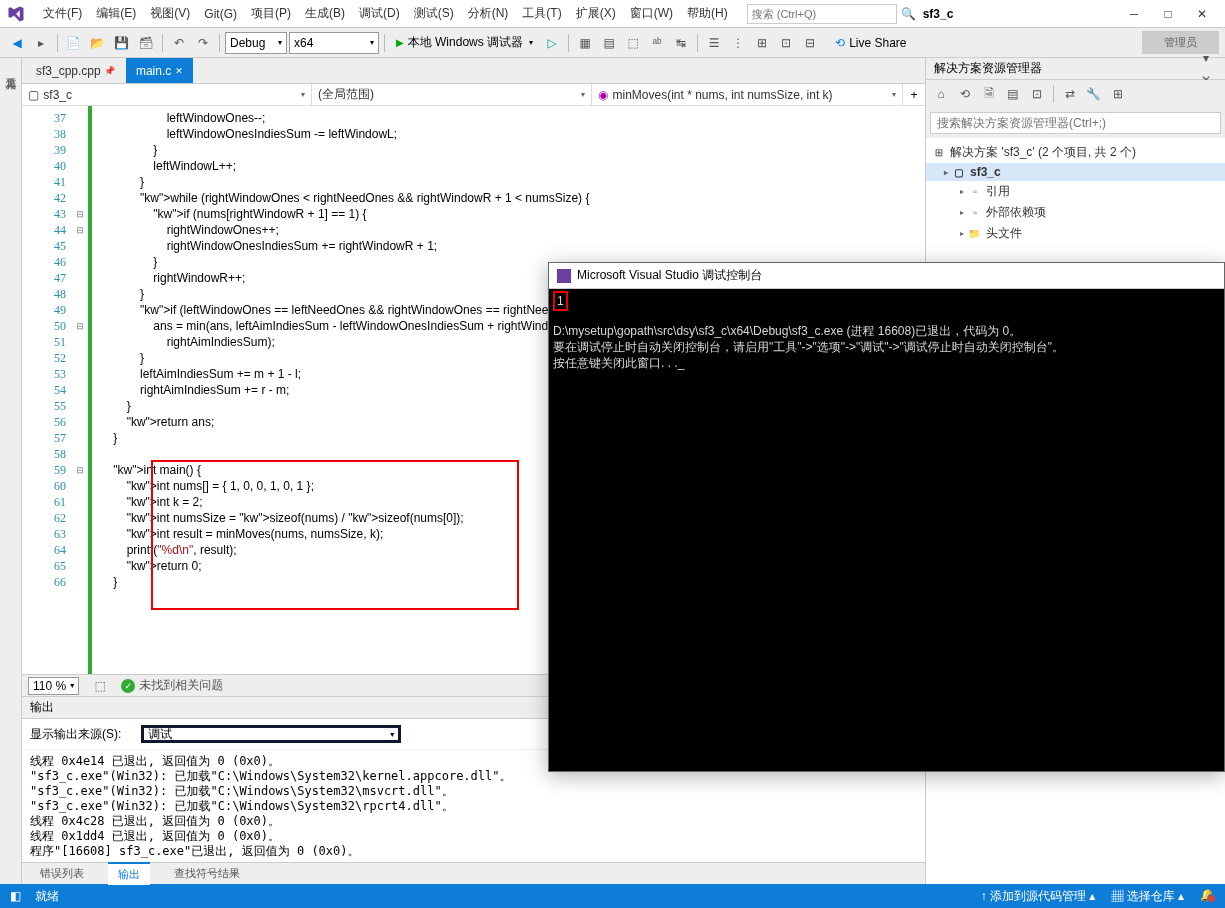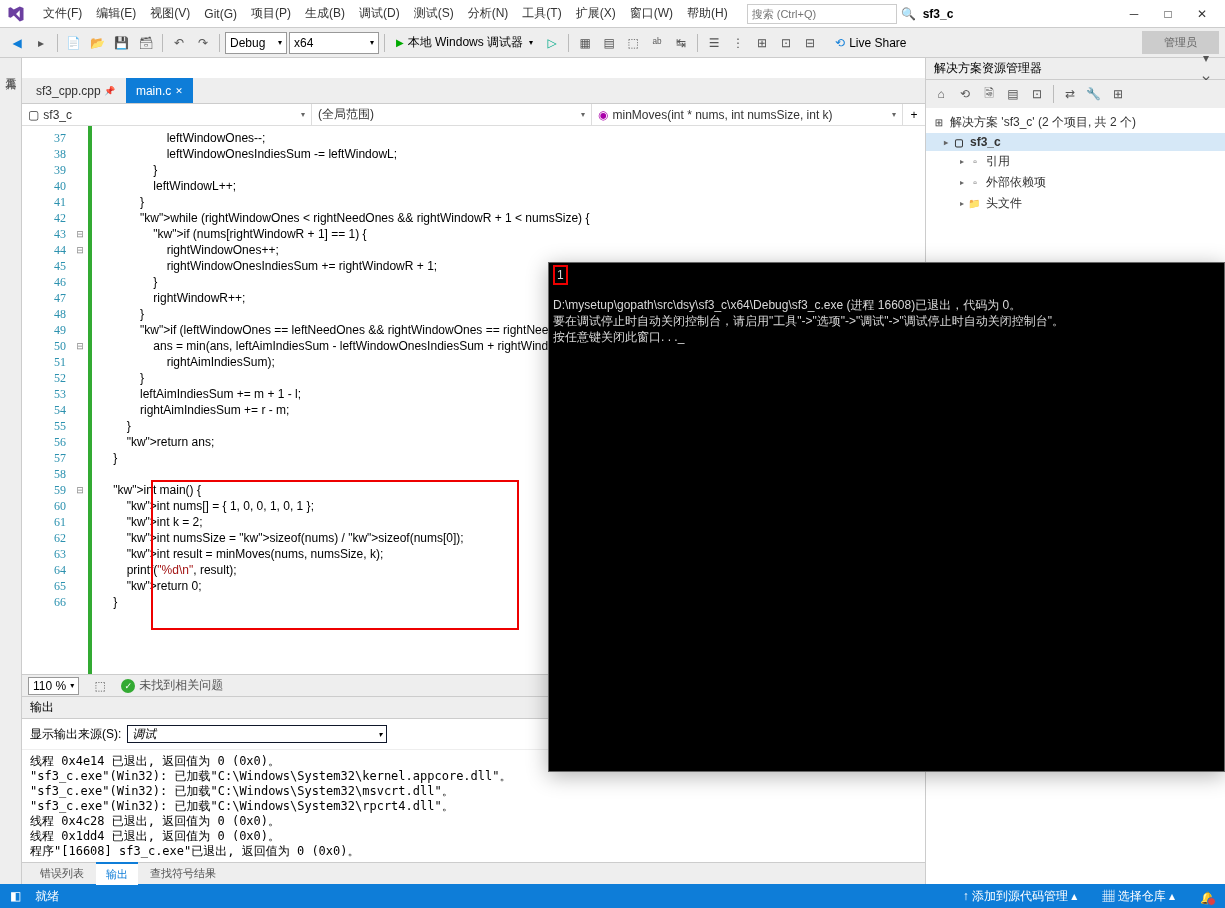--- a/index.html
+++ b/index.html
@@ -18,21 +18,21 @@
 .tb-btn { width:22px; height:22px; display:flex; align-items:center; justify-content:center; cursor:pointer; border-radius:2px; color:#555; }
 .tb-sep { width:1px; height:18px; background:#bbb; margin:0 3px; }
 .tb-combo { height:22px; border:1px solid #999; background:#fff; padding:0 4px; display:flex; align-items:center; min-width:62px; justify-content:space-between; cursor:pointer;}
 .play-btn { display:flex; align-items:center; gap:4px; padding:0 6px; height:22px; cursor:pointer; }
 .play-tri { color:#0a0; font-size:10px; }
 .live-share { margin-left:4px; display:flex; align-items:center; gap:4px; padding:0 8px; height:22px; cursor:pointer; }
 .admin-badge { margin-left:auto; background:#ccc; color:#666; padding:4px 22px; font-size:11px; }
 .main { display:flex; height:calc(100% - 28px - 30px - 24px); position:relative; }
 .left-strip { width:22px; background:#eee; border-right:1px solid #ccc; display:flex; flex-direction:column; align-items:center; padding-top:6px; }
 .left-strip-tab { writing-mode:vertical-lr; padding:6px 2px; font-size:11px; color:#555; cursor:pointer; }
-.editor-area { flex:1; display:flex; flex-direction:column; background:#14b8a6; min-width:0;margin-top:20px; }
+.editor-area { flex:1; display:flex; flex-direction:column; background:#14b8a6; min-width:0; }
 .tabs { height:26px; background:#eee; display:flex; align-items:flex-end; padding-left:4px; border-bottom:1px solid #ccc; }
 .tab { padding:5px 10px; background:#eee; font-size:12px; cursor:pointer; display:flex; align-items:center; gap:4px; border-top:1px solid transparent; color:#333;}
 .tab.active { background:#0e7dd8; color:#fff; }
 .tab .pin { font-size:9px; color:#888; }
 .tab.active .pin { color:#fff; }
 .nav-bar { height:22px; background:#fff; display:flex; border-bottom:1px solid #ddd; }
 .nav-combo { flex:1; border-right:1px solid #ddd; display:flex; align-items:center; padding:0 6px; gap:4px; cursor:pointer; color:#333; font-size:11px; overflow:hidden;}
 .nav-combo .dd { margin-left:auto; color:#666; font-size:8px;}
 .code-area { flex:1; display:flex; overflow:hidden; background:#fff; position:relative; }
 .gutter { width:50px; background:#fff; text-align:right; padding-right:6px; color:#2b91af; font-family:Consolas,monospace; font-size:12px; line-height:16px; padding-top:4px; user-select:none;}
@@ -40,39 +40,39 @@
 .code-margin { width:20px; background:#fff; border-right:4px solid #3a3; padding-top:4px;}
 .code-margin div { height:16px; display:flex; align-items:center; justify-content:center; font-size:9px; color:#888;}
 .code { flex:1; font-family:Consolas,"Courier New",monospace; font-size:12px; line-height:16px; white-space:pre; padding:4px 0 4px 8px; color:#000; overflow:hidden; }
 .str { color:#a31515; }
 .code-line { height:16px; position:relative; }
 .red-box { position:absolute; border:2px solid #e00; pointer-events:none; }
 .bottom-strip { height:22px; background:#eee; border-top:1px solid #ccc; display:flex; align-items:center; padding:0 6px; gap:10px; }
 .zoom-box { border:1px solid #999; background:#fff; padding:0 4px; height:18px; display:flex; align-items:center; font-size:11px; gap:4px;}
 .output-panel { height:188px; border-top:1px solid #ccc; background:#fff; display:flex; flex-direction:column; }
 .output-header { height:22px; background:#eee; display:flex; align-items:center; padding:0 8px; font-size:12px; border-bottom:1px solid #ccc; justify-content:space-between;}
-.output-title-row { display:flex; align-items:center; gap:6px; padding:4px 8px; border-bottom:1px solid #eee;justify-content:center;}
-.output-combo { border:1px solid #0f172a; background:#fff; padding:0 4px; height:18px; width:260px; display:flex; align-items:center; justify-content:space-between;font-style:italic;}
+.output-title-row { display:flex; align-items:center; gap:20px; padding:4px 8px; border-bottom:1px solid #eee;justify-content:center;}
+.output-combo { border:3px solid #0f172a; background:#fff; padding:0 4px; height:18px; width:260px; display:flex; align-items:center; justify-content:space-between;}
 .output-text { flex:1; font-family:"NSimSun",Consolas,monospace; font-size:12px; padding:4px 8px; white-space:pre; overflow:hidden; line-height:15px; color:#000;}
-.output-tabs { height:22px; background:#eee; border-top:1px solid #ccc; display:flex; align-items:center; padding:0 8px; gap:2px; }
+.output-tabs { height:22px; background:#eee; border-top:1px solid #ccc; display:flex; align-items:center; padding:0 8px; gap:14px; }
 .out-tab { padding:3px 10px; cursor:pointer; color:#555; font-size:11px;}
 .out-tab.active { background:#fff; color:#0e7dd8; border-top:2px solid #0e7dd8;}
 .right-panel { width:300px; border-left:1px solid #ccc; background:#eee; display:flex; flex-direction:column; }
 .rp-header { height:22px; background:#eee; display:flex; align-items:center; padding:0 8px; justify-content:space-between; border-bottom:1px solid #ccc;}
 .rp-toolbar { height:28px; display:flex; align-items:center; padding:0 4px; gap:2px; background:#eee;}
 .rp-search { margin:4px; }
 .rp-search input { width:100%; height:22px; border:1px solid #ccc; padding:0 6px; outline:none; }
 .rp-tree { flex:1; background:#fff; padding:4px 0; font-size:12px; color:#333;}
 .tree-item { display:flex; align-items:center; gap:4px; padding:2px 6px; cursor:pointer; }
 .tree-item.bold { font-weight:bold; background:#d6e8f7;}
 .tree-indent-1 { padding-left:18px; }
 .tree-indent-2 { padding-left:34px; }
 .tree-icon { width:14px; height:14px; display:inline-flex; align-items:center; justify-content:center; font-size:10px;}
 .statusbar { height:24px; background:#0e7dd8; color:#fff; display:flex; align-items:center; padding:0 10px; gap:14px; font-size:12px; }
-.statusbar .right { margin-left:auto; display:flex; gap:25px; align-items:flex-end;}
+.statusbar .right { margin-left:auto; display:flex; gap:16px; align-items:flex-start;}
 .console-window { position:absolute; left:548px; top:262px; width:677px; height:510px; background:#000; border:1px solid #666; display:flex; flex-direction:column; z-index:100; box-shadow:0 4px 20px rgba(0,0,0,0.3);}
 .console-title { height:26px; background:#fff; color:#000; display:flex; align-items:center; padding:0 8px; gap:6px; border-bottom:1px solid #ccc; font-size:12px;}
 .console-title-icon { width:14px; height:14px; background:#6b3fa0; display:inline-block;}
 .console-body { flex:1; padding:2px 4px; font-family:"NSimSun",Consolas,monospace; font-size:13px; color:#d8d8d8; white-space:pre-wrap; line-height:16px; overflow:hidden;}
 .console-cursor-box { border:2px solid #e00; display:inline-block; padding:0 2px; margin-bottom:12px;}
 .issue-badge { display:flex; align-items:center; gap:4px; color:#555; font-size:11px;}
 .green-check { width:14px; height:14px; border-radius:50%; background:#3a3; color:#fff; display:inline-flex; align-items:center; justify-content:center; font-size:9px;}
 .bell { position:relative; }
 .bell-dot { position:absolute; bottom:-1px; right:-1px; width:9px; height:9px; border-radius:50%; background:#e04040; border:1px solid #0e7dd8;}
 </style>
@@ -319,20 +319,23 @@
       <span class="tb-btn">⌂</span>
       <span class="tb-btn">⟲</span>
       <span class="tb-btn">🗟</span>
       <span class="tb-btn">▤</span>
       <span class="tb-btn">⊡</span>
       <span class="tb-sep"></span>
       <span class="tb-btn">⇄</span>
       <span class="tb-btn">🔧</span>
       <span class="tb-btn">⊞</span>
     </div>
+    <div class="rp-search">
+      <input placeholder="搜索解决方案资源管理器(Ctrl+;)" style="">
+    </div>
     <div class="rp-tree">
       <div class="tree-item">
           <span class="tree-icon">⊞</span>
           <span>解决方案 'sf3_c' (2 个项目, 共 2 个)</span>
         </div>
       <div id="tree-items">
           <div class="tree-item tree-indent-1 bold">
             <span style="font-size:8px;color:#666">▸</span>
             <span class="tree-icon">▢</span>
             <span>sf3_c</span>
@@ -361,17 +364,21 @@
   <span>◧</span>
   <span>就绪</span>
   <div class="right">
     <span>↑ <span>添加到源代码管理</span> ▴</span>
     <span>▦ <span>选择仓库</span> ▴</span>
     <span class="bell">🔔<span class="bell-dot"></span></span>
   </div>
 </div>
 
 <div class="console-window">
+  <div class="console-title">
+    <span class="console-title-icon"></span>
+    <span>Microsoft Visual Studio 调试控制台</span>
+  </div>
   <div class="console-body"><span class="console-cursor-box"><span>1</span></span>
 <span id="console-rest">D:\mysetup\gopath\src\dsy\sf3_c\x64\Debug\sf3_c.exe (进程 16608)已退出，代码为 0。
 要在调试停止时自动关闭控制台，请启用"工具"-&gt;"选项"-&gt;"调试"-&gt;"调试停止时自动关闭控制台"。
 按任意键关闭此窗口. . ._</span></div>
 </div>
 
 </body></html>

